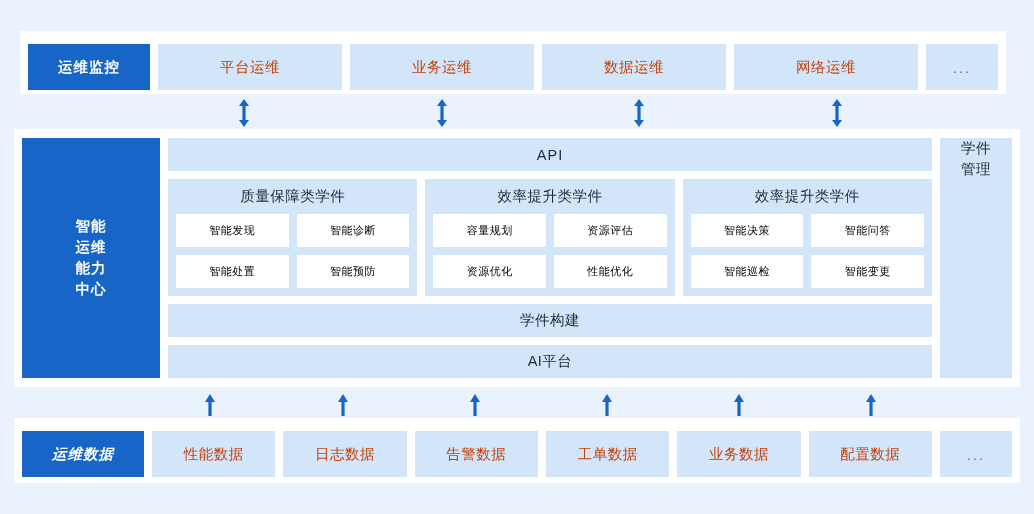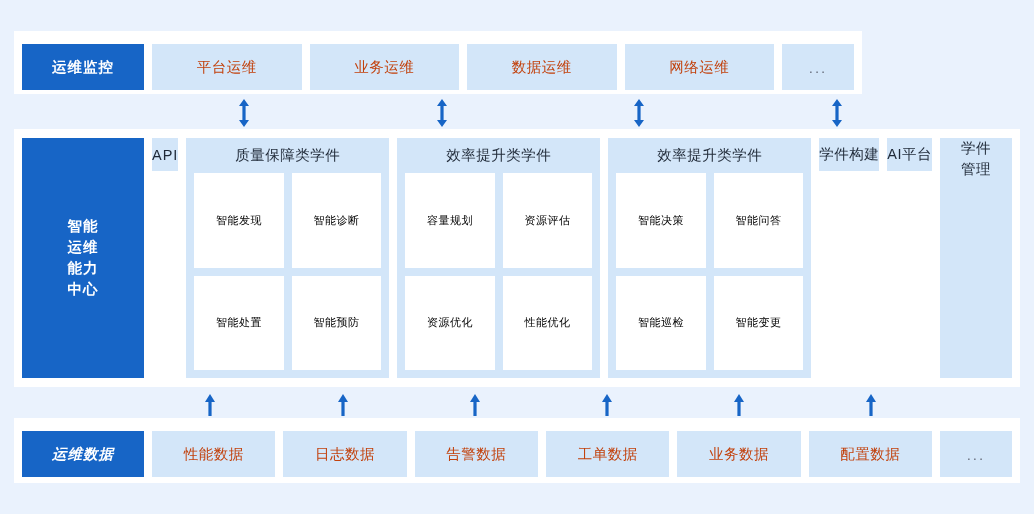--- a/index.html
+++ b/index.html
@@ -24,23 +24,23 @@
 
   
   .panel {
     position: absolute;
     background: #ffffff;
     box-sizing: border-box;
   }
 
   
   #top-panel {
-    left: 14px;
+    left: 20px;
     top: 31px;
-    width: 848px;
+    width: 986px;
     height: 63px;
     text-align: right;
   }
   .top-row {
     position: absolute;
     left: 8px;
     top: 13px;
     right: 8px;
     height: 46px;
     display: flex;
@@ -105,37 +105,37 @@
   .mid-inner {
     position: absolute;
     left: 8px;
     top: 9px;
     right: 8px;
     bottom: 9px;
     display: flex;
     gap: 8px;
   }
   .mid-left {
-    width: 122px;
+    width: 138px;
     flex: none;
     background: #1765c6;
     color: #fff;
     display: flex;
     align-items: center;
     justify-content: center;
     text-align: center;
     font-size: 14.5px;
     line-height: 1.45;
     letter-spacing: 1px;
     font-weight: 600;
   }
   .mid-center {
     flex: 1 1 auto;
     display: flex;
-    flex-direction: row;
+    flex-direction: column;
     gap: 8px;
   }
   .mid-right {
     width: 72px;
     flex: none;
     background: #d3e6f9;
     display: flex;
     align-items: flex-start;
     justify-content: center;
     text-align: center;

